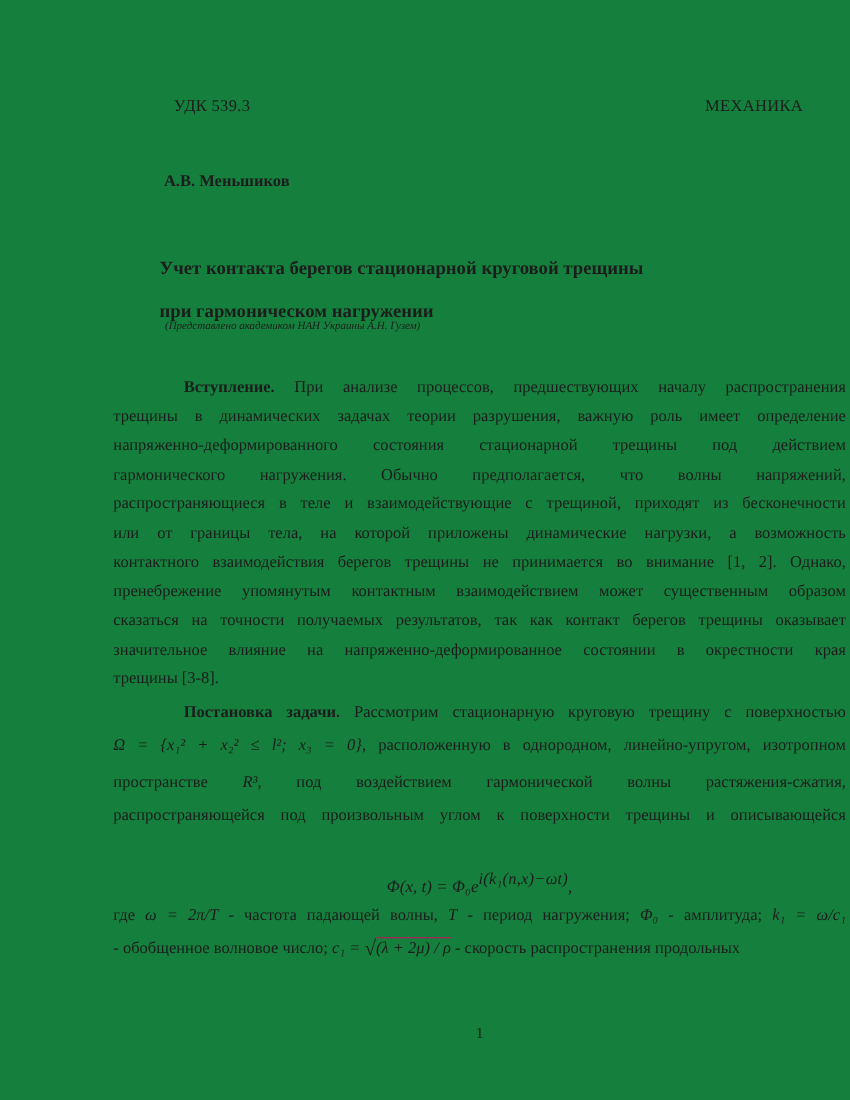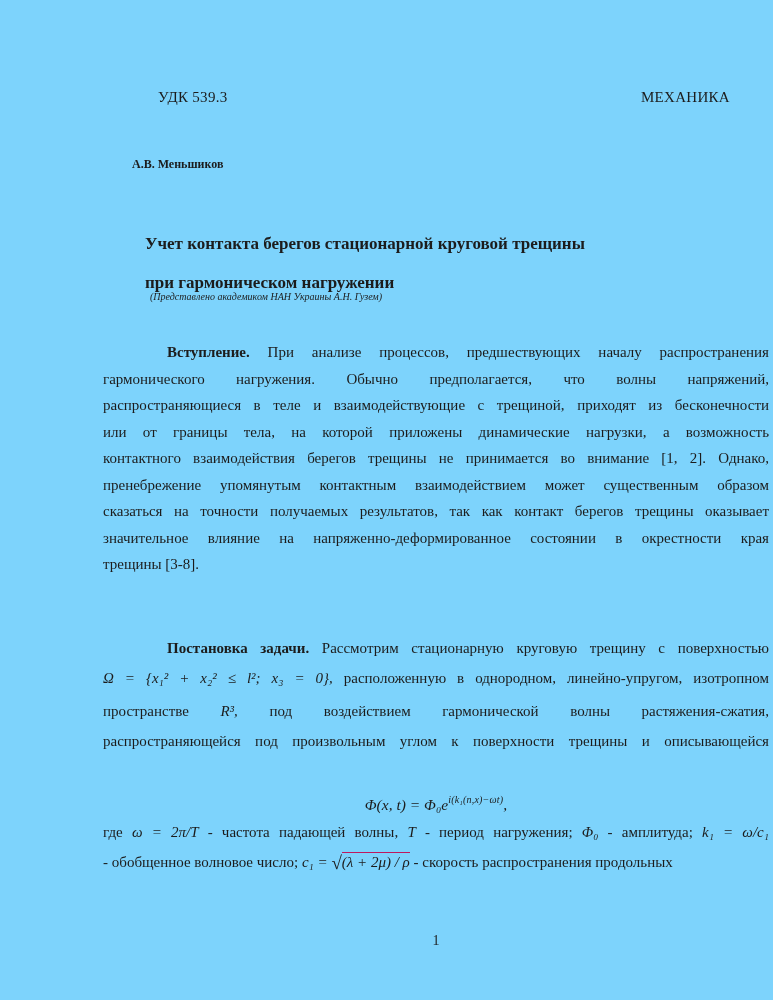--- a/index.html
+++ b/index.html
@@ -4,41 +4,41 @@
 <style>
   * { margin:0; padding:0; box-sizing:border-box; }
   html,body { width:773px; height:1000px; }
   body {
     position:relative;
     background:#ffffff;
     font-family:"Liberation Serif","DejaVu Serif",serif;
     color:#1c1c1c;
     font-size:15px;
   }
-  .page { position:absolute; inset:0; background:#7dd3fc; }
+  .page { position:absolute; inset:0; background:#15803d; }
   .abs { position:absolute; }
   .col { left:103px; width:666px; }
   .line { text-align:justify; text-align-last:justify; line-height:26.5px; }
   .line.last { text-align:left; text-align-last:left; }
   .indent { text-indent:64px; }
   .bold { font-weight:bold; }
   .math { font-style:italic; }
   .header-row span { font-size:15px; letter-spacing:0.3px; }
   .udk { left:158px; top:0; position:absolute; }
   .section { right:43px; top:0; position:absolute; }
-  .author { left:132px; top:157px; font-weight:bold; font-size:12px; }
+  .author { left:149px; top:157px; font-weight:bold; font-size:15px; }
   .title { left:145px; top:224px; font-weight:bold; font-size:17px; line-height:39px; width:560px; }
   .presented { left:150px; top:291px; font-style:italic; font-size:10px; }
   .p2-l1 { line-height:28px; }
   .p2-l2 { line-height:33px; }
   .p2-l3 { line-height:32px; }
   .p2-l4 { line-height:28px; }
   .p2-l5 { line-height:27px; }
   .equation { text-align:center; text-align-last:center; font-style:italic; font-size:15.5px; }
-  .sup { font-size:10px; vertical-align:7px; letter-spacing:0.2px; }
+  .sup { font-size:15px; vertical-align:7px; letter-spacing:0.2px; }
   .where-l1 { line-height:28px; }
   .where-l2 { line-height:32px; }
   .radical { font-style:normal; font-size:19px; vertical-align:-2px; }
   .radicand { border-top:1px solid #be185d; padding-top:1px; }
   .pageno { text-align:center; font-size:14px; }
 </style>
 </head>
 <body>
 
 <div class="page">
@@ -54,20 +54,22 @@
     <div>Учет контакта берегов стационарной круговой трещины</div>
     <div>при гармоническом нагружении</div>
   </div>
 
   <div class="abs presented">(Представлено академиком НАН Украины А.Н. Гузем)</div>
 
   <div class="abs col" style="top:339px;">
     <div class="line indent">
       <span class="bold">Вступление.</span><span> При анализе процессов, предшествующих началу распространения</span>
     </div>
+    <div class="line">трещины в динамических задачах теории разрушения, важную роль имеет определение</div>
+    <div class="line">напряженно-деформированного состояния стационарной трещины под действием</div>
     <div class="line">гармонического нагружения. Обычно предполагается, что волны напряжений,</div>
     <div class="line">распространяющиеся в теле и взаимодействующие с трещиной, приходят из бесконечности</div>
     <div class="line">или от границы тела, на которой приложены динамические нагрузки, а возможность</div>
     <div class="line">контактного взаимодействия берегов трещины не принимается во внимание [1, 2]. Однако,</div>
     <div class="line">пренебрежение упомянутым контактным взаимодействием может существенным образом</div>
     <div class="line">сказаться на точности получаемых результатов, так как контакт берегов трещины оказывает</div>
     <div class="line">значительное влияние на напряженно-деформированное состоянии в окрестности края</div>
     <div class="line last">трещины [3-8].</div>
   </div>
 

